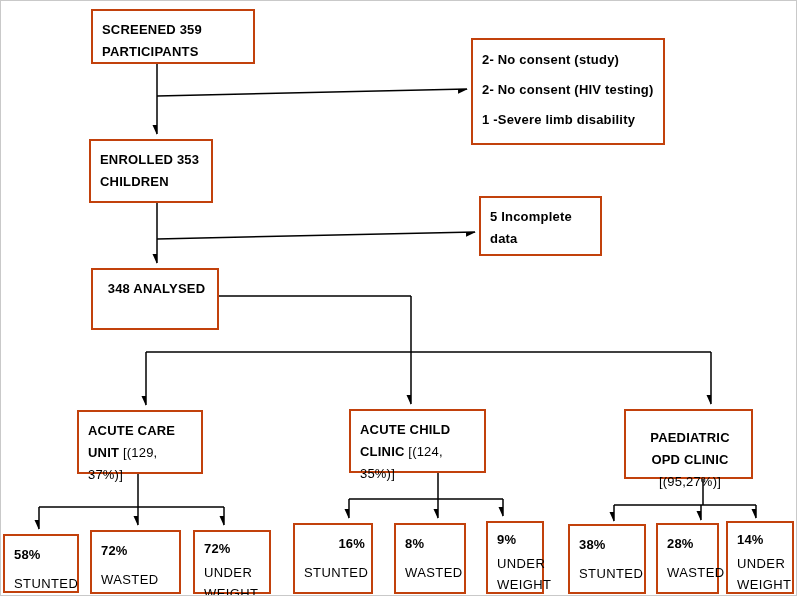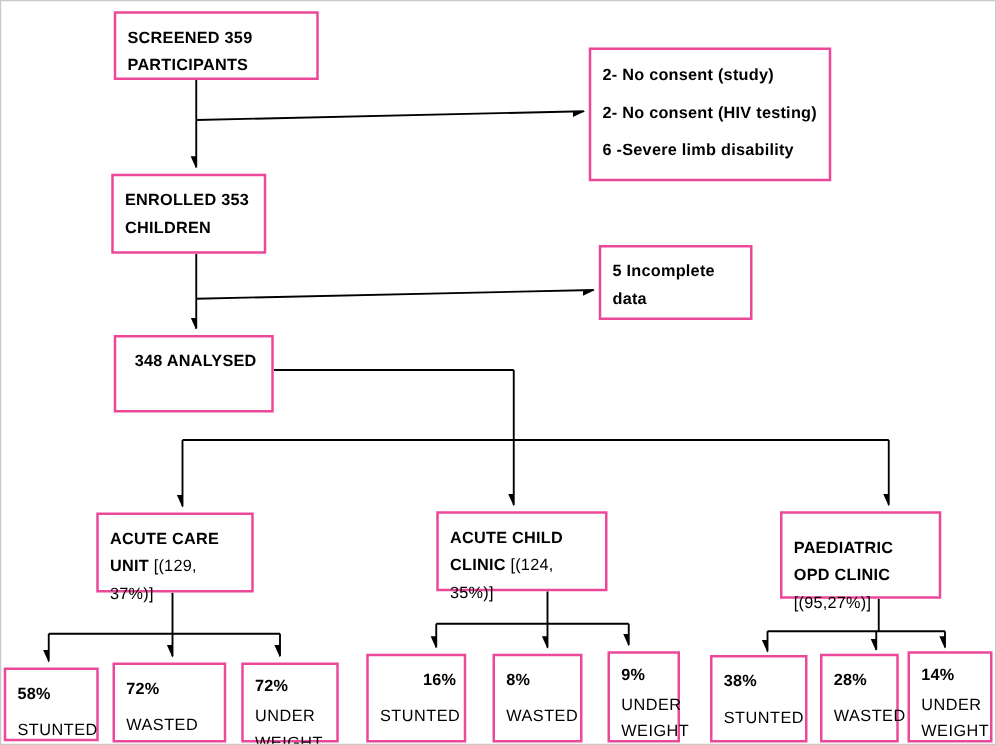--- a/index.html
+++ b/index.html
@@ -8,36 +8,36 @@
     width:795px; height:594px;
     border:1px solid #c9c9c9;
     background:#ffffff;
     font-family:"Liberation Sans","DejaVu Sans",sans-serif;
     color:#000;
     overflow:hidden;
   }
   .box {
     position:absolute;
     background:#fff;
-    border:2px solid #ec4899;
+    border:2px solid #c2410c;
     box-sizing:border-box;
     font-size:13px;
     font-weight:bold;
     line-height:22px;
     padding:8px 6px 0 9px;
     letter-spacing:0.2px;
   }
   .box .stats { font-weight:normal; }
   .excl-box { line-height:30px; padding-top:5px; }
   .outcome-box { font-weight:normal; }
   .outcome-box .pct { font-weight:bold; display:block; margin-bottom:7px; }
   .outcome-box .olabel { display:block; line-height:21px; letter-spacing:0.4px; }
   .tight { padding-top:6px; }
   .tight .pct { margin-bottom:2px; }
-  .paed-pad { padding-top:16px; }
+  .paed-pad { padding-top:16px;text-align:center; }
   #connectors { position:absolute; left:0; top:0; width:795px; height:594px; }
   line { stroke:#000; stroke-width:1.5; }
 </style>
 </head>
 <body>
 
 <div id="canvas">
 
   <svg id="connectors" viewBox="0 0 795 594" xmlns="http://www.w3.org/2000/svg">
     <defs>
@@ -77,21 +77,21 @@
     <line x1="613" y1="504" x2="613" y2="520" marker-end="url(#arrow)"></line>
     <line x1="700" y1="504" x2="700" y2="519" marker-end="url(#arrow)"></line>
     <line x1="755" y1="504" x2="755" y2="517" marker-end="url(#arrow)"></line>
   </svg>
 
   <div class="box" style="left:90px; top:8px; width:164px; height:55px;">SCREENED 359 PARTICIPANTS</div>
 
   <div class="box excl-box" style="left:470px; top:37px; width:194px; height:107px;">
     <div>2- No consent (study)</div>
     <div>2- No consent (HIV testing)</div>
-    <div>6 -Severe limb disability</div>
+    <div>1 -Severe limb disability</div>
   </div>
 
   <div class="box" style="left:88px; top:138px; width:124px; height:64px;">ENROLLED 353 CHILDREN</div>
 
   <div class="box" style="left:478px; top:195px; width:123px; height:60px;">5 Incomplete data</div>
 
   <div class="box" style="left:90px; top:267px; width:128px; height:62px;text-align:center;">348 ANALYSED</div>
 
   <div class="box" style="left:76px; top:409px; width:126px; height:64px;">
     <span>ACUTE CARE UNIT</span>

